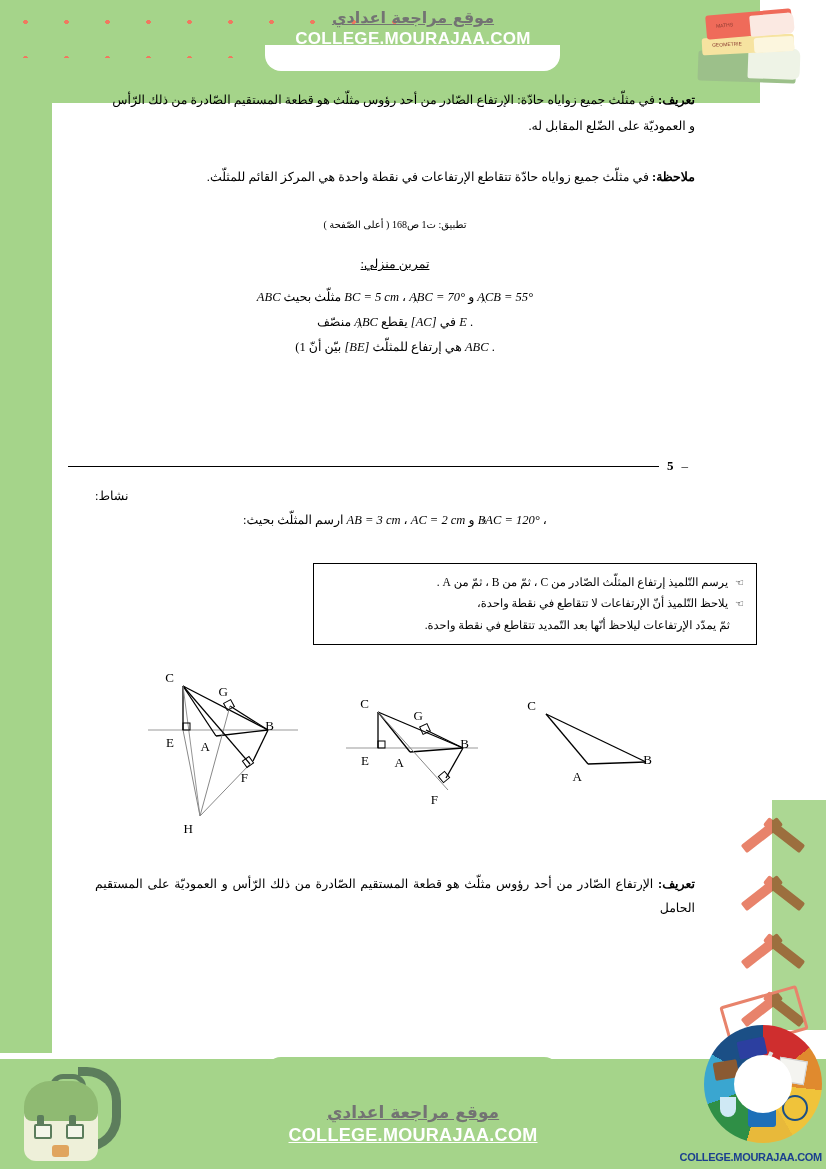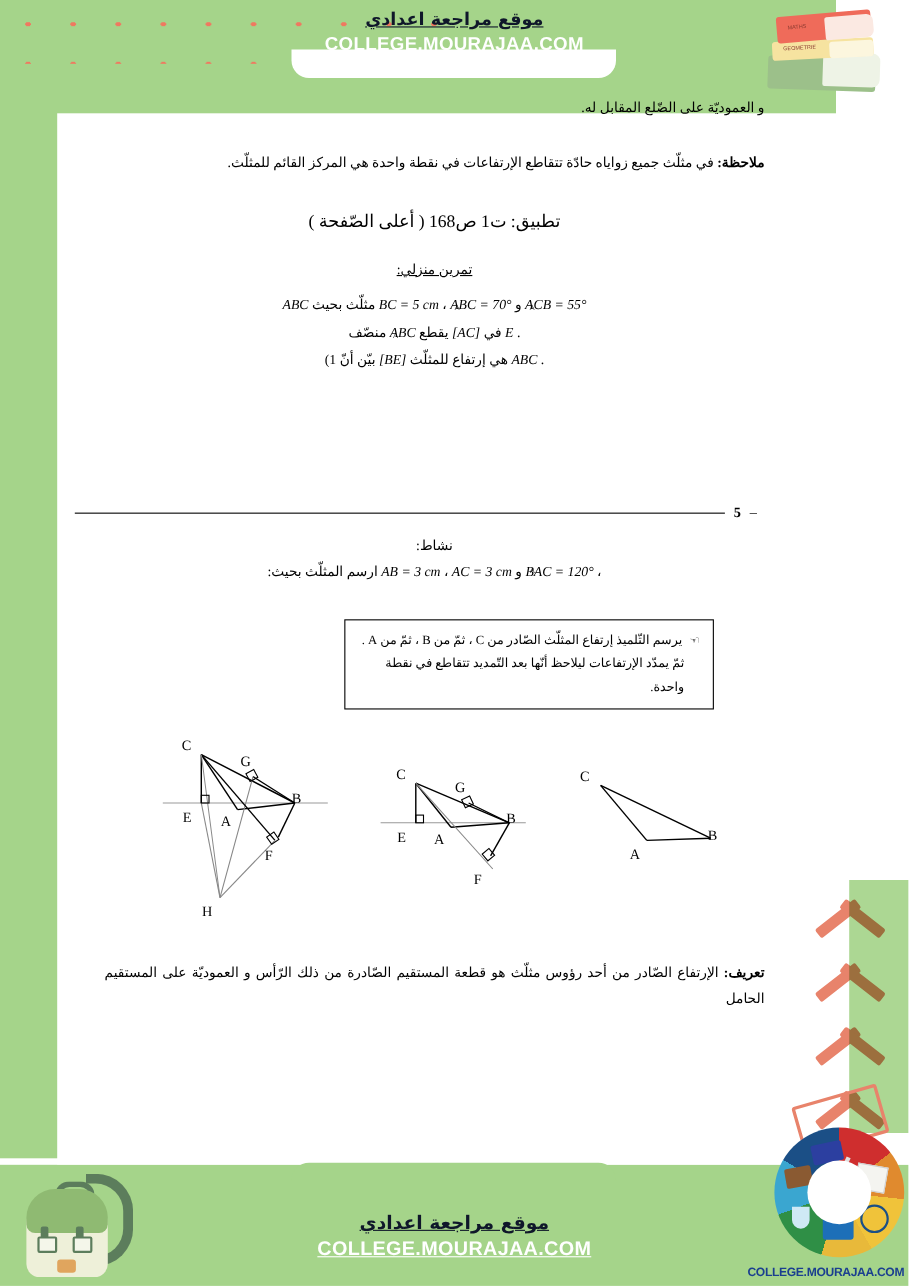--- a/index.html
+++ b/index.html
@@ -86,21 +86,21 @@
   
   .brand-header {
     position: absolute; left: 0; top: 8px;
     width: 826px;
     text-align: center;
     line-height: 1.28;
   }
   .brand-ar {
     font-family: "DejaVu Sans", sans-serif;
     font-size: 16px; font-weight: bold;
-    color: #0f172a;
+    color: #737373;
     text-decoration: underline;
     display: inline-block;
     direction: rtl;
   }
   .brand-url {
     font-family: "Liberation Sans", sans-serif;
     font-size: 17px; font-weight: bold;
     letter-spacing: 0.3px;
     color: #ffffff;
     text-decoration: underline;
@@ -195,21 +195,21 @@
   
   .m {
     font-family: "Liberation Serif", serif;
     font-style: italic;
     direction: ltr;
     display: inline-block;
     white-space: nowrap;
   }
   .mroman { font-style: normal; }
 
-  .app-line { font-size: 16px; text-align: center; margin-top: 30px; }
+  .app-line { font-size: 10px; text-align: center; margin-top: 30px; }
   .hw-title { font-size: 12.5px; text-align: center; margin-top: 26px; }
   .hw-title u { }
 
   .ex-block { margin-top: 4px; font-size: 12.5px; line-height: 2.0; }
   .ex-block .l { display: block; text-align: center; }
   .ex-block .l.r2 { text-align: center; }
 
   
   .page-rule {
     position: absolute; left: 68px; top: 466px;
@@ -219,27 +219,27 @@
   }
   .page-rule .bar { flex: 1; height: 1px; background: #000; }
   .page-rule .num {
     font-family: "Liberation Serif", serif;
     font-size: 13px; font-weight: bold;
   }
   .page-rule .dash { font-size: 13px; }
 
   
   .activity { position: absolute; left: 95px; top: 488px; width: 600px; direction: rtl; }
-  .act-label { font-size: 12.5px; text-align: center; }
+  .act-label { font-size: 12.5px; text-align: left; }
   .act-line  { font-size: 12.5px; text-align: center; margin-top: 8px; }
 
   
   .inst-box {
     position: absolute; left: 313px; top: 563px;
-    width: 336px; min-height: 80px;
+    width: 444px; min-height: 80px;
     border: 1px solid #000;
     box-sizing: border-box;
     padding: 8px 12px 8px 12px;
     direction: rtl; text-align: right;
     font-size: 11.5px; line-height: 1.85;
     background: #ffffff;
   }
   .inst-box .bullet { margin-left: 4px; font-size: 10px; }
   .inst-box .l3 { padding-right: 14px; }
 
@@ -278,20 +278,24 @@
 <div class="chevron-strip">
   <div class="chevron c1"></div>
   <div class="chevron c2"></div>
   <div class="chevron c3"></div>
   <div class="chevron c4"></div>
 </div>
 <div class="chevron-green-mask"></div>
 
 <div class="content">
 
+  <p class="para">
+    <b class="lead">تعريف:</b>
+    <span>في مثلّث جميع زواياه حادّة: الإرتفاع الصّادر من أحد رؤوس مثلّث هو قطعة المستقيم الصّادرة من ذلك الرّأس</span>
+  </p>
   <p class="para" style="text-align:right; margin-top:-2px;">
     <span>و العموديّة على الضّلع المقابل له.</span>
   </p>
 
   <p class="para mt-lg" style="text-align:left;">
     <b class="lead">ملاحظة:</b>
     <span>في مثلّث جميع زواياه حادّة تتقاطع الإرتفاعات في نقطة واحدة هي المركز القائم للمثلّث.</span>
   </p>
 
   <p class="app-line">تطبيق: ت1 ص168 ( أعلى الصّفحة )</p>
@@ -351,37 +355,41 @@
 
 <div class="activity">
   <div class="act-label">نشاط:</div>
   <div class="act-line">
     <span>،</span>
     <span class="m">
       <span style="position:relative; display:inline-block;">
         <span style="position:absolute; left:4px; top:-9px; font-style:normal; font-size:10px;">^</span>
       </span><span>BAC = 120°</span></span>
     <span>و</span>
-    <span class="m">AC = 3 cm</span>
+    <span class="m">AC = 2 cm</span>
     <span>،</span>
     <span class="m">AB = 3 cm</span>
     <span>ارسم المثلّث بحيث:</span>
   </div>
 </div>
 
 <div class="inst-box">
   <div>
     <span class="bullet">☜</span>
     <span>يرسم التّلميذ إرتفاع المثلّث الصّادر من</span>
     <span class="m mroman">C</span>
     <span>، ثمّ من</span>
     <span class="m mroman">B</span>
     <span>، ثمّ من</span>
     <span class="m mroman">A</span>
     <span>.</span>
+  </div>
+  <div>
+    <span class="bullet">☜</span>
+    <span>يلاحظ التّلميذ أنّ الإرتفاعات لا تتقاطع في نقطة واحدة،</span>
   </div>
   <div class="l3">
     <span>ثمّ يمدّد الإرتفاعات ليلاحظ أنّها بعد التّمديد تتقاطع في نقطة واحدة.</span>
   </div>
 </div>
 
 <div class="figures">
 
   <div class="fig" style="left:78px; top:0;">
     <svg width="210" height="170" viewBox="0 0 210 170">

